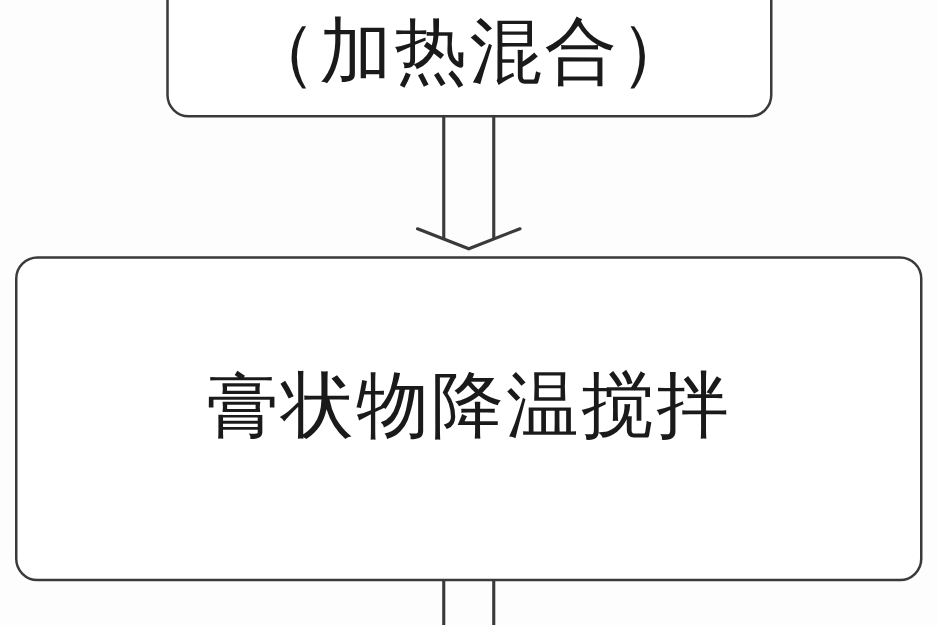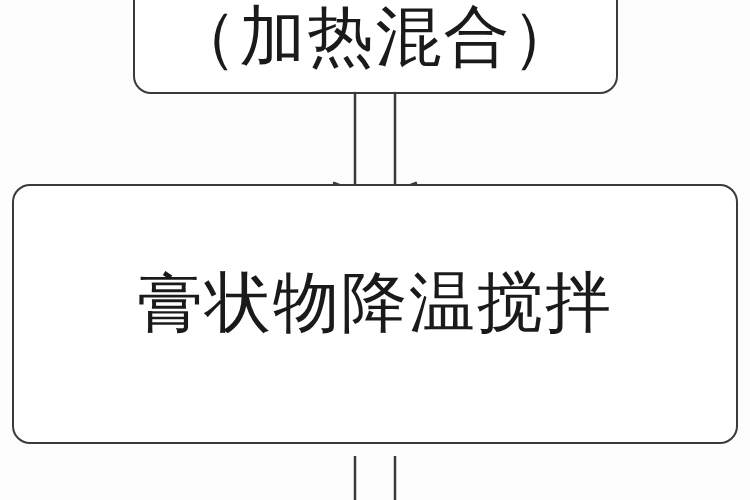--- a/index.html
+++ b/index.html
@@ -32,27 +32,27 @@
     .box-top {
       left: 133px;
       top: -60px;
       width: 485px;
       height: 154px;
       justify-content: flex-end;
       padding-bottom: 22px;
     }
     .box-mid {
       left: 12px;
-      top: 184px;
+      top: 205px;
       width: 726px;
       height: 260px;
       gap: 28px;
     }
     .line {
-      font-size: 66px;
+      font-size: 58px;
       line-height: 1;
       letter-spacing: 2px;
       white-space: nowrap;
     }
     .box-mid .line1 {
       margin-top: 8px;
       margin-bottom: 30px;
     }
     .box-mid .line2 {
       margin-bottom: 6px;

